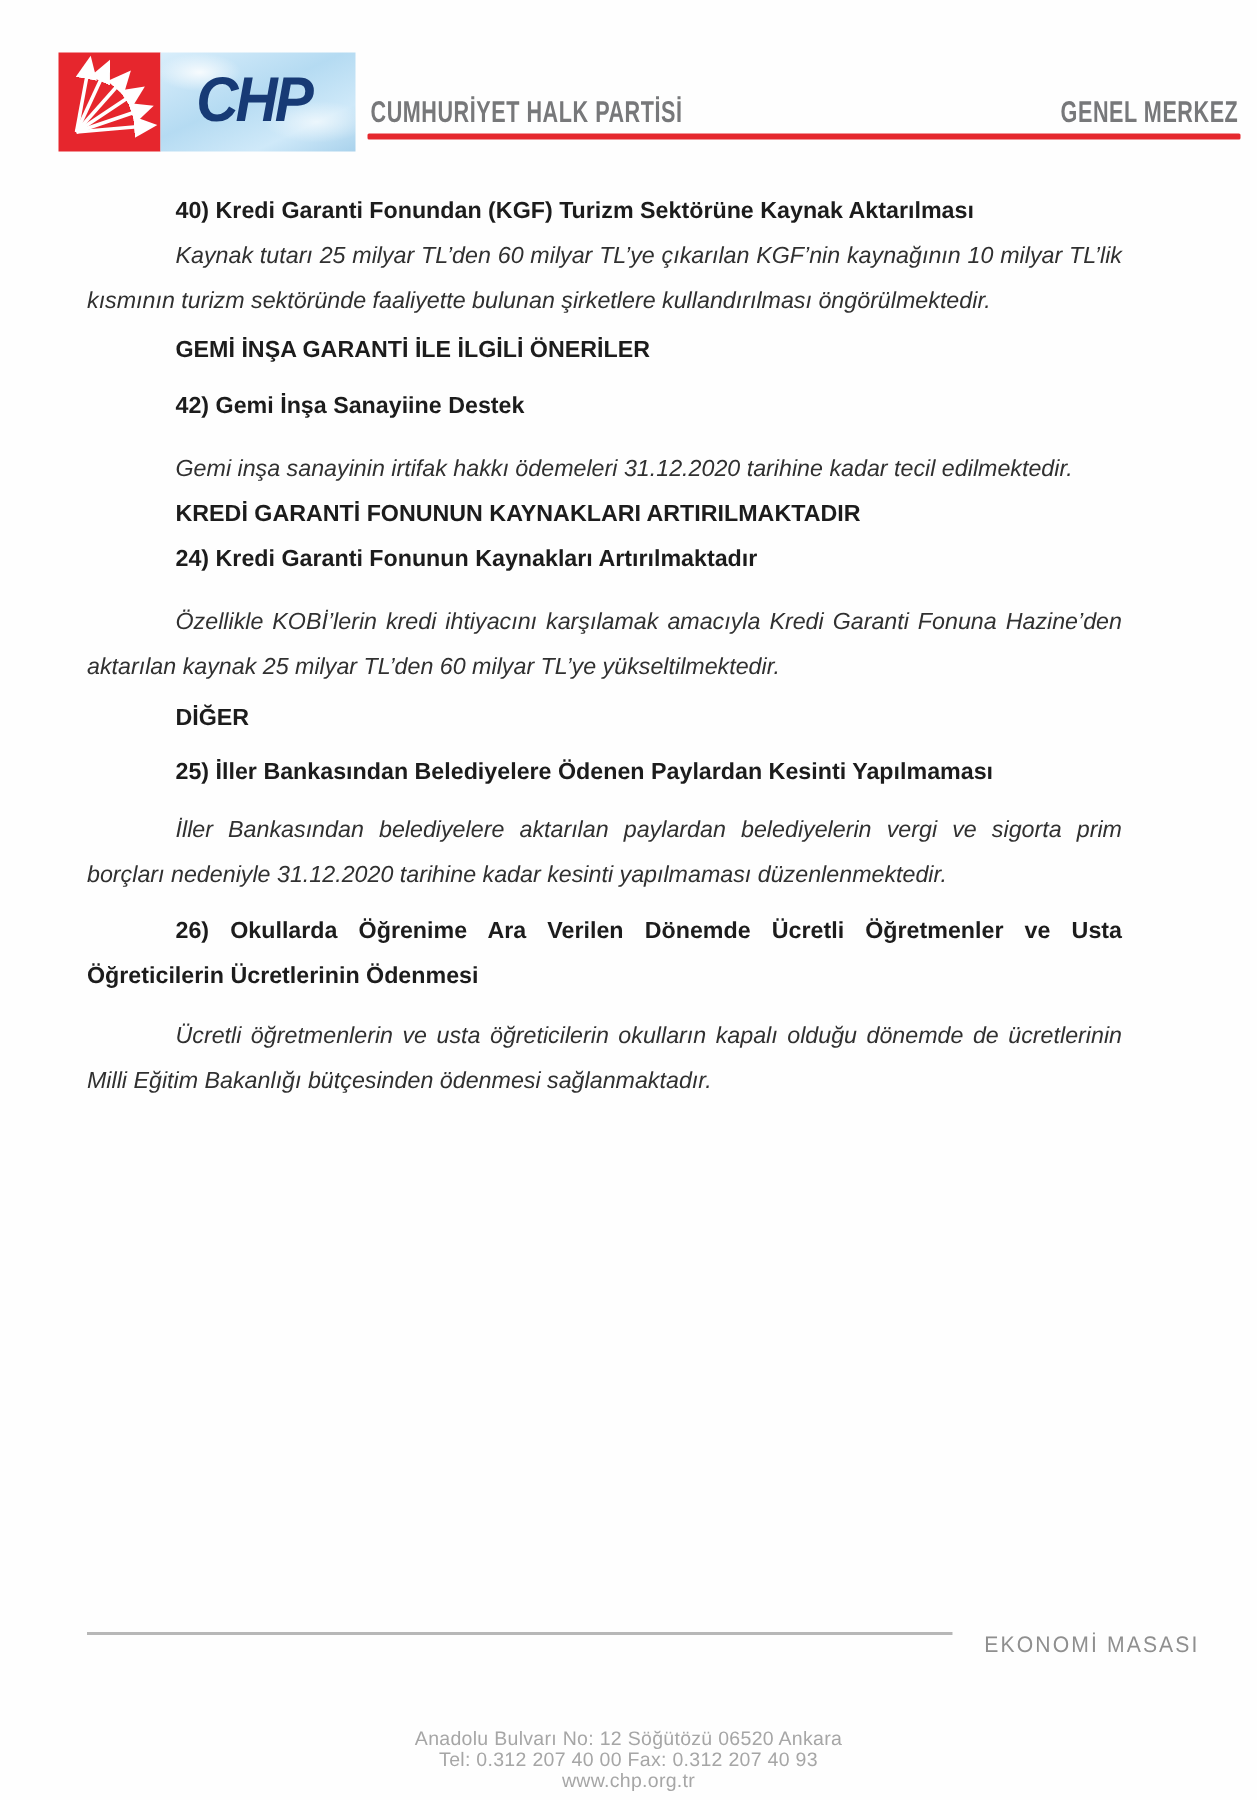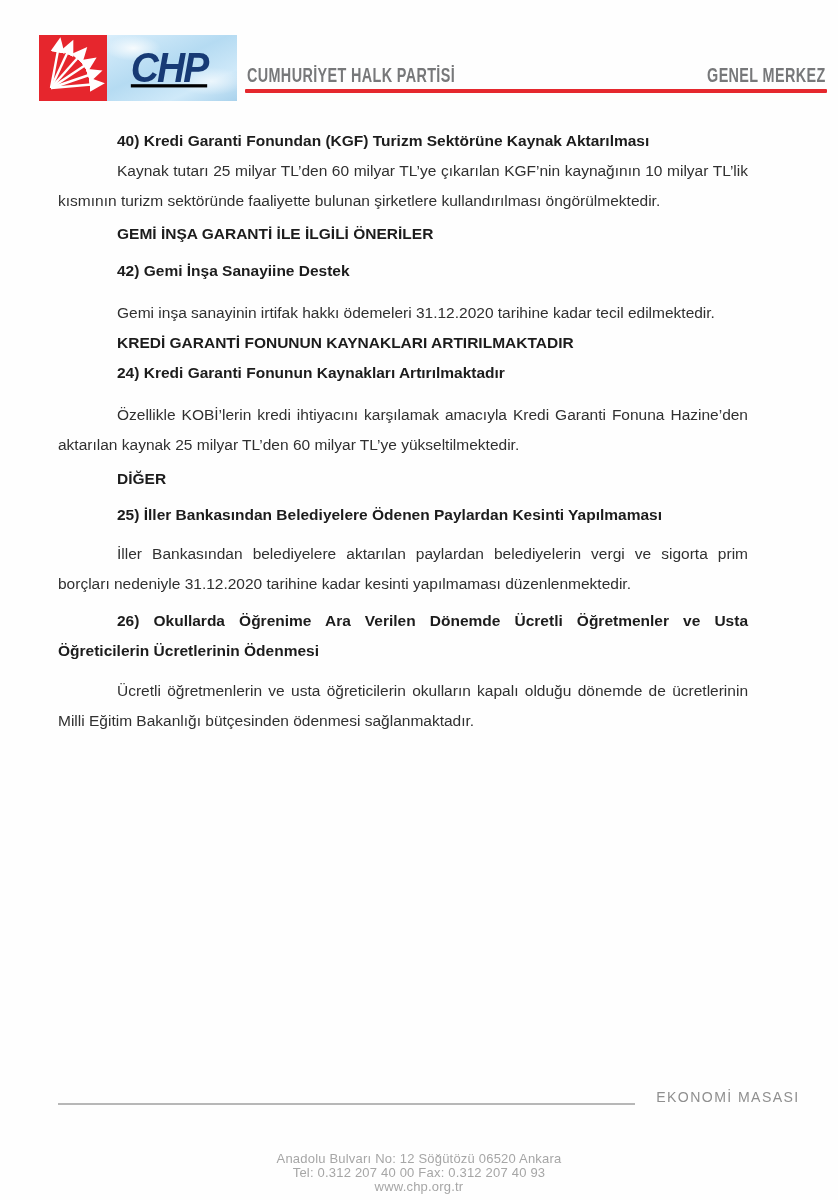--- a/index.html
+++ b/index.html
@@ -17,21 +17,21 @@
     width:68px; height:66px; background:#e6262d;
     display:flex; align-items:center; justify-content:center;
   }
   .logo-red svg { width:100%; height:100%; display:block; }
   .logo-blue {
     width:130px; height:66px;
     background:
       radial-gradient(ellipse 40px 18px at 20% 20%, rgba(255,255,255,.85), rgba(255,255,255,0) 70%),
       radial-gradient(ellipse 50px 20px at 80% 70%, rgba(255,255,255,.6), rgba(255,255,255,0) 70%),
       linear-gradient(155deg,#d9eefb 0%,#b5dbf2 45%,#cfe9f9 75%,#a9d2ec 100%);
-    display:flex; align-items:center; justify-content:center;text-decoration:underline;
+    display:flex; align-items:center; justify-content:center;
   }
   .logo-blue .chp-wordmark {
     font-size:39px; font-weight:bold; font-style:italic;
     color:#173a75; letter-spacing:-2px; padding-right:6px;
     transform:scaleY(1.08);
   }
   .party-name, .office-name {
     position:absolute; top:64px; white-space:nowrap;
     font-size:20px; font-weight:bold; color:#77787a; letter-spacing:.5px;
   }
@@ -43,26 +43,26 @@
   }
 
   
   .doc-body {
     position:absolute; top:93px; left:58px; width:690px;
     font-size:15.5px; line-height:30px; color:#303030;
     text-align:justify;
   }
   .block-heading   { font-weight:bold; color:#1c1c1c; text-indent:59px; }
   .block-section   { font-weight:bold; color:#1c1c1c; padding-left:59px; text-align:left; }
-  .block-paragraph { text-indent:59px; }
+  .block-paragraph { text-indent:59px;font-style:italic; }
 
   
   .footer-rule-row {
     position:absolute; left:58px; right:38px; top:1088px;
-    display:flex; align-items:flex-end; gap:12px;
+    display:flex; align-items:flex-start; gap:12px;
   }
   .footer-line { flex:1; height:2px; background:#b7b7b7; }
   .footer-department {
     font-size:15px; color:#8f8f8f; letter-spacing:1.5px; white-space:nowrap;
     transform:scaleX(.94); transform-origin:right center;
   }
   .footer-address {
     position:absolute; left:0; top:1104px; width:100%;
     text-align:center; font-size:13px; line-height:14px; color:#a6a6a6;
     letter-spacing:.2px;

